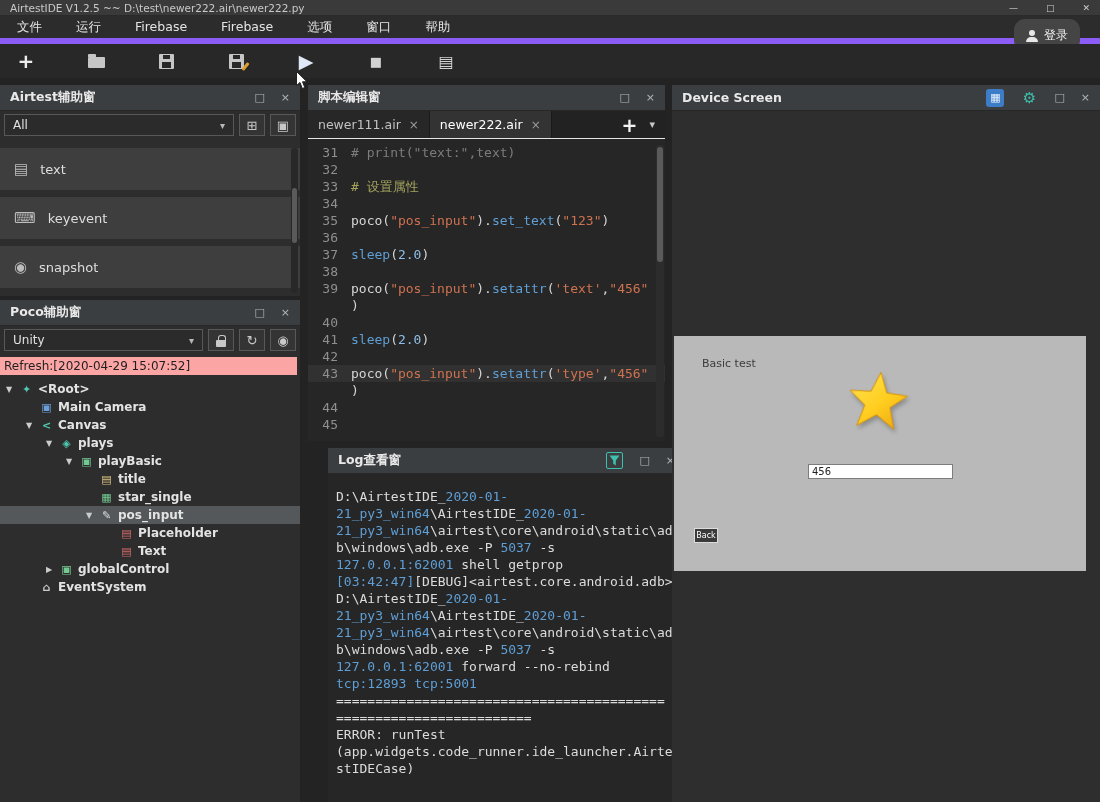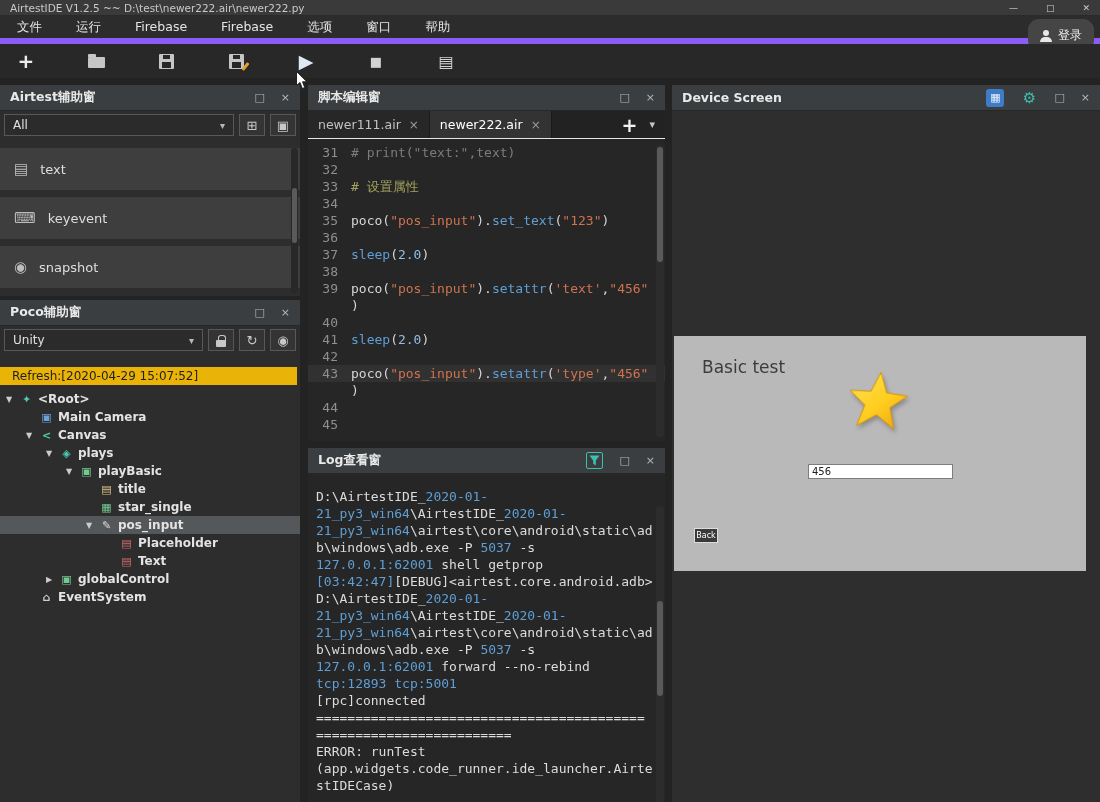--- a/index.html
+++ b/index.html
@@ -7,21 +7,21 @@
 .app{position:absolute;left:0;top:0;width:1100px;height:802px;background:#232323;overflow:hidden;color:#ddd}
 
 
 .titlebar{position:absolute;left:0;top:0;width:100%;height:16px;background:#3a3a3a;color:#c9c9c9;font-size:10.5px;line-height:16px;padding-left:10px;border-bottom:1px solid #2a2a2a;white-space:nowrap}
 .win-controls{position:absolute;top:0;right:10px;height:16px;display:flex;gap:28px;align-items:center;color:#cfcfcf;font-size:9px}
 
 
 .menubar{position:absolute;left:0;top:16px;width:100%;height:28px;background:#2c2c2c;display:flex;align-items:center;border-bottom:6px solid #8b5cf6}
 .menu-items{display:flex}
 .menu-item{padding:0 17px;line-height:28px;font-size:12.5px;color:#e4e4e4}
-.login{position:absolute;right:6px;top:3px;height:22px;border-radius:11px;background:#454545;display:flex;align-items:center;gap:6px;padding:16px 12px;font-size:12px;color:#eee}
+.login{position:absolute;right:20px;top:3px;height:22px;border-radius:11px;background:#454545;display:flex;align-items:center;gap:6px;padding:16px 12px;font-size:12px;color:#eee}
 .person-icon{width:12px;height:11px;position:relative;display:inline-block}
 .person-icon::before{content:"";position:absolute;left:3px;top:0;width:6px;height:6px;border-radius:50%;background:#e8e8e8}
 .person-icon::after{content:"";position:absolute;left:0;top:7px;width:12px;height:5px;border-radius:6px 6px 0 0;background:#e8e8e8}
 
 
 .toolbar{position:absolute;left:0;top:44px;width:100%;height:34px;background:#282828;display:flex;align-items:center;gap:46px;padding-left:14px}
 .tbtn{width:24px;height:24px;display:flex;align-items:center;justify-content:center;position:relative}
 .tglyph{color:#d2d2d2;font-size:15px}
 .tglyph.plus{font-size:20px;font-weight:bold;color:#ececec}
 .tglyph.run{font-size:19px;color:#dfe9f5}
@@ -58,21 +58,21 @@
 .poco-panel{position:absolute;left:0;top:300px;width:300px;height:502px;background:#2d2d2d}
 .lock-icon{width:10px;height:12px;position:relative;display:inline-block;margin-top:2px}
 .lock-icon::before{content:"";position:absolute;left:0;bottom:0;width:10px;height:7px;background:#c8c8c8;border-radius:1px}
 .lock-icon::after{content:"";position:absolute;left:2px;top:0;width:6px;height:6px;border:1.5px solid #c8c8c8;border-bottom:none;border-radius:3px 3px 0 0}
 .search-row{height:24px;background:#242424;border:1px solid #3a3a3a;margin:4px 4px 0 4px;display:flex;align-items:center;gap:7px;padding:0 7px}
 .mag-icon{width:11px;height:11px;position:relative;flex:none}
 .mag-icon::before{content:"";position:absolute;left:0;top:0;width:7px;height:7px;border:1.5px solid #9a9a9a;border-radius:50%}
 .mag-icon::after{content:"";position:absolute;left:7px;top:7px;width:4px;height:1.5px;background:#9a9a9a;transform:rotate(45deg)}
 .search-input{flex:1;background:transparent;border:none;outline:none;color:#ddd;font-size:12px;font-family:inherit}
 .search-input::placeholder{color:#8a8a8a}
-.refresh-bar{height:18px;background:#eab308;color:#1f1f1f;font-size:12px;line-height:18px;padding-left:12px;margin-top:16px;width:297px}
+.refresh-bar{height:18px;background:#fca5a5;color:#1f1f1f;font-size:12px;line-height:18px;padding-left:4px;margin-top:6px;width:297px}
 .poco-tree{margin-top:5px}
 .tree-row{display:flex;align-items:center;height:18px;font-size:12px;font-weight:bold;color:#e3e3e3}
 .tree-row.selected{background:#54585b}
 .expander{width:13px;font-size:8px;color:#cccccc;flex:none}
 .tree-icon{width:15px;flex:none;font-size:11px;text-align:center;margin-right:4px}
 .tree-label{white-space:nowrap}
 .ti-root{color:#4ec9b0}.ti-camera{color:#6a9fd8}.ti-canvas{color:#4ec9b0;font-weight:bold}.ti-node{color:#4ec9b0}
 .ti-green{color:#73c991}.ti-doc-yellow{color:#d8c080}.ti-image{color:#73c991}.ti-pencil{color:#d8d8d8}
 .ti-doc-red{color:#d16969}.ti-house{color:#cccccc}
 
@@ -93,35 +93,35 @@
 .tok-comment{color:#7c7c7c}
 .tok-comment2{color:#a3a35e}
 .tok-plain{color:#d6d6d6}
 .tok-string{color:#cf7250}
 .tok-func{color:#5f9fd6}
 .tok-num{color:#8fbfe8}
 .ed-scroll{right:1px;top:6px;width:8px;height:292px}
 .ed-scroll .thumb{top:2px;height:115px}
 
 
-.log-panel{position:absolute;left:308px;top:448px;width:357px;height:354px;background:#262626}
+.log-panel{position:absolute;left:328px;top:448px;width:357px;height:354px;background:#262626}
 .funnel-btn{width:17px;height:17px;border:1px solid #3fbfae;border-radius:2px;display:flex;align-items:center;justify-content:center}
 .log-area{position:absolute;left:0;top:26px;right:0;bottom:0;padding:14px 0 0 8px;font-family:"DejaVu Sans Mono","Liberation Mono",monospace;overflow:hidden}
 .log-row{height:17px;line-height:17px;font-size:13px;white-space:pre}
 .seg-w{color:#dcdcdc}
 .seg-b{color:#5f9fd6}
 .log-scroll{right:1px;top:32px;width:8px;height:316px}
 .log-scroll .thumb{top:95px;height:95px}
 
 
 .device-panel{position:absolute;left:672px;top:85px;width:428px;height:717px;background:#2e2e2e}
 .dh-icon-blue{width:18px;height:18px;border-radius:3px;background:#3d7dc8;color:#e6f0fb;font-size:11px;display:flex;align-items:center;justify-content:center}
 .dh-icon-teal{width:18px;height:18px;color:#3fbfae;font-size:15px;display:flex;align-items:center;justify-content:center}
 .device-screen{position:absolute;left:2px;top:251px;width:412px;height:235px;background:#b9b9b9}
-.app-label{position:absolute;left:28px;top:21px;font-size:17px;color:#3c3c3c}
+.app-label{position:absolute;left:28px;top:21px;font-size:11px;color:#3c3c3c}
 .star{position:absolute;left:174px;top:36px;width:60px;height:58px;transform:rotate(6deg);filter:drop-shadow(2px 3px 2px rgba(0,0,0,0.25))}
 .dev-input{position:absolute;left:134px;top:128px;width:145px;height:15px;background:#fff;border:1px solid #7d7d7d;font-size:10px;line-height:13px;color:#222;padding-left:3px}
 .dev-btn{position:absolute;left:20px;top:192px;width:24px;height:15px;background:#3a3a3a;border:1px solid #dcdcdc;color:#fff;font-size:8px;line-height:13px;text-align:center}
 </style>
 </head>
 <body>
 
 <div class="app">
 
   <div class="titlebar">
@@ -429,21 +429,20 @@
           <div class="log-row"><span class="seg-b">21_py3_win64</span><span class="seg-w">\airtest\core\android\static\ad</span></div>
           <div class="log-row"><span class="seg-w">b\windows\adb.exe -P </span><span class="seg-b">5037</span><span class="seg-w"> -s</span></div>
           <div class="log-row"><span class="seg-b">127.0.0.1:62001</span><span class="seg-w"> shell getprop</span></div>
           <div class="log-row"><span class="seg-b">[03:42:47]</span><span class="seg-w">[DEBUG]&lt;airtest.core.android.adb&gt;</span></div>
           <div class="log-row"><span class="seg-w">D:\AirtestIDE_</span><span class="seg-b">2020-01-</span></div>
           <div class="log-row"><span class="seg-b">21_py3_win64</span><span class="seg-w">\AirtestIDE_</span><span class="seg-b">2020-01-</span></div>
           <div class="log-row"><span class="seg-b">21_py3_win64</span><span class="seg-w">\airtest\core\android\static\ad</span></div>
           <div class="log-row"><span class="seg-w">b\windows\adb.exe -P </span><span class="seg-b">5037</span><span class="seg-w"> -s</span></div>
           <div class="log-row"><span class="seg-b">127.0.0.1:62001</span><span class="seg-w"> forward --no-rebind</span></div>
           <div class="log-row"><span class="seg-b">tcp:12893 tcp:5001</span></div>
-          <div class="log-row"><span class="seg-w">[rpc]connected</span></div>
           <div class="log-row"><span class="seg-w">==========================================</span></div>
           <div class="log-row"><span class="seg-w">=========================</span></div>
           <div class="log-row"><span class="seg-w">ERROR: runTest</span></div>
           <div class="log-row"><span class="seg-w">(app.widgets.code_runner.ide_launcher.Airte</span></div>
           <div class="log-row"><span class="seg-w">stIDECase)</span></div>
         </div>
       <div class="scrollbar log-scroll">
           <div class="thumb"></div>
         </div>
     </div>

